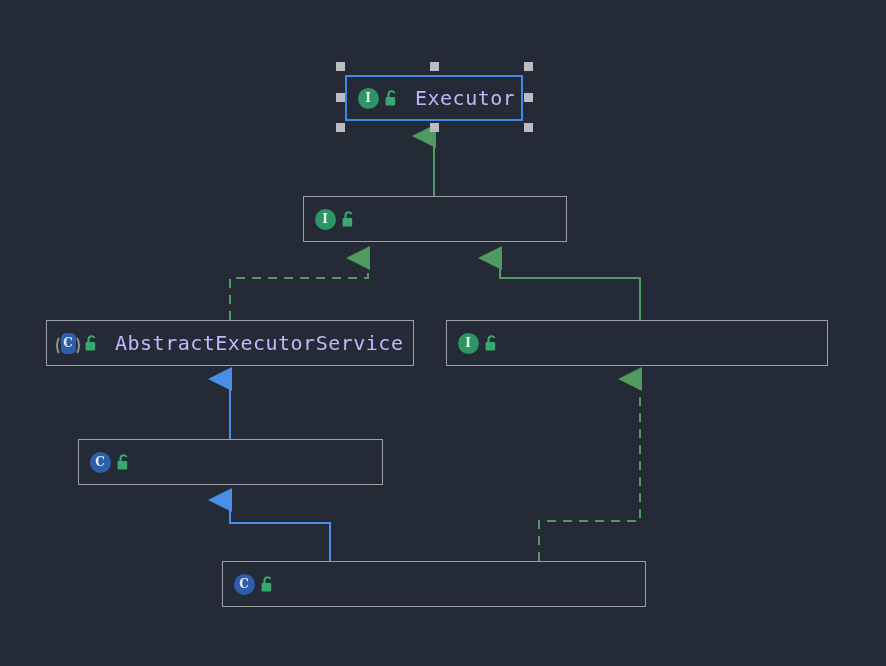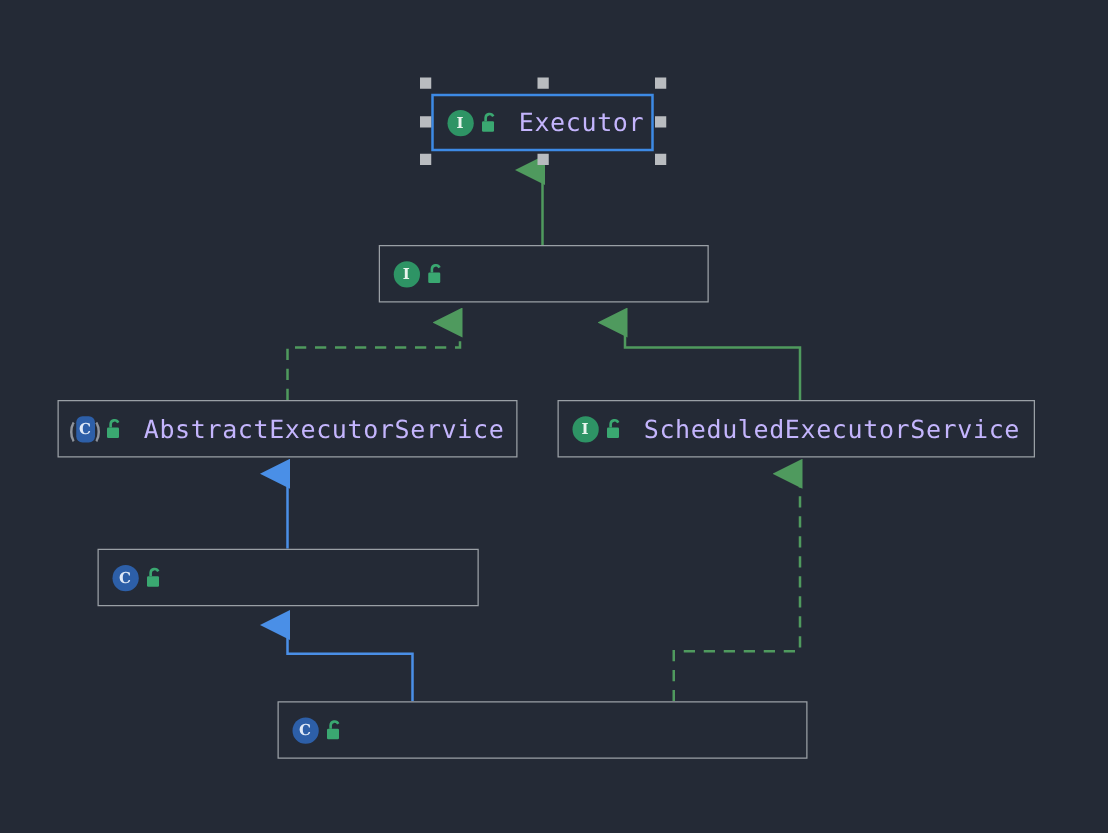--- a/index.html
+++ b/index.html
@@ -241,21 +241,20 @@
   <div class="node" style="left:446px; top:320px; width:382px;">
     <span class="node-icons">
       <span class="icon-badge">
         <span class="ico-interface">I</span>
       </span>
       <svg class="ico-lock" viewBox="0 0 18 20">
         <path d="M5.5 9 V6.2 a3.2 3.2 0 0 1 6.1 -1.1" fill="none" stroke="#3aa871" stroke-width="2.1"></path>
         <rect x="2.6" y="9" width="9.6" height="8.4" rx="1" fill="#3aa871"></rect>
       </svg>
     </span>
-    <span class="node-label">ScheduledExecutorService</span>
   </div>
 
   <div class="node" style="left:78px; top:439px; width:305px;">
     <span class="node-icons">
       <span class="icon-badge">
         <span class="ico-class">C</span>
       </span>
       <svg class="ico-lock" viewBox="0 0 18 20">
         <path d="M5.5 9 V6.2 a3.2 3.2 0 0 1 6.1 -1.1" fill="none" stroke="#3aa871" stroke-width="2.1"></path>
         <rect x="2.6" y="9" width="9.6" height="8.4" rx="1" fill="#3aa871"></rect>

